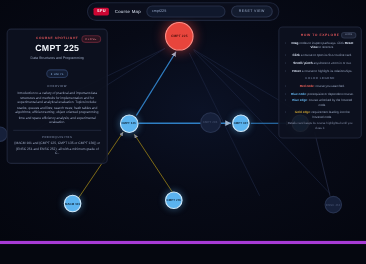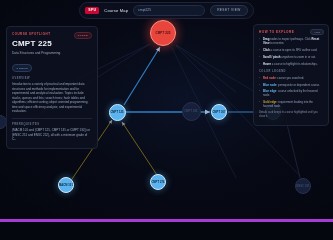--- a/index.html
+++ b/index.html
@@ -4,21 +4,21 @@
 <style>
   html,body{margin:0;padding:0;}
   body{
     width:333px;height:222px;overflow:hidden;
     background:#05070f;
     font-family:"Liberation Sans",sans-serif;
     color:#cfd8ea;
     position:relative;
   }
   #app{position:absolute;inset:0;overflow:hidden;background:
-     radial-gradient(ellipse at 55% 45%, #0b1226 0%, #070a16 45%, #04060e 100%);}
+     radial-gradient(ellipse at 55% 45%, #0b1226 0%, #070a16 45%, #04060e 100%); text-align: center;}
 
   
   #graph{position:absolute;inset:0;}
   #graph svg{position:absolute;left:0;top:0;width:333px;height:222px;}
 
   .node{position:absolute;border-radius:50%;display:flex;align-items:center;
         justify-content:center;box-sizing:border-box;}
   .node .nlabel{font-size:2.6px;letter-spacing:.1px;font-weight:700;
         color:#0b2133;white-space:nowrap;transform:scale(1);}
   .node.red{background:#e8453c;border:1px solid #ff8d85;

